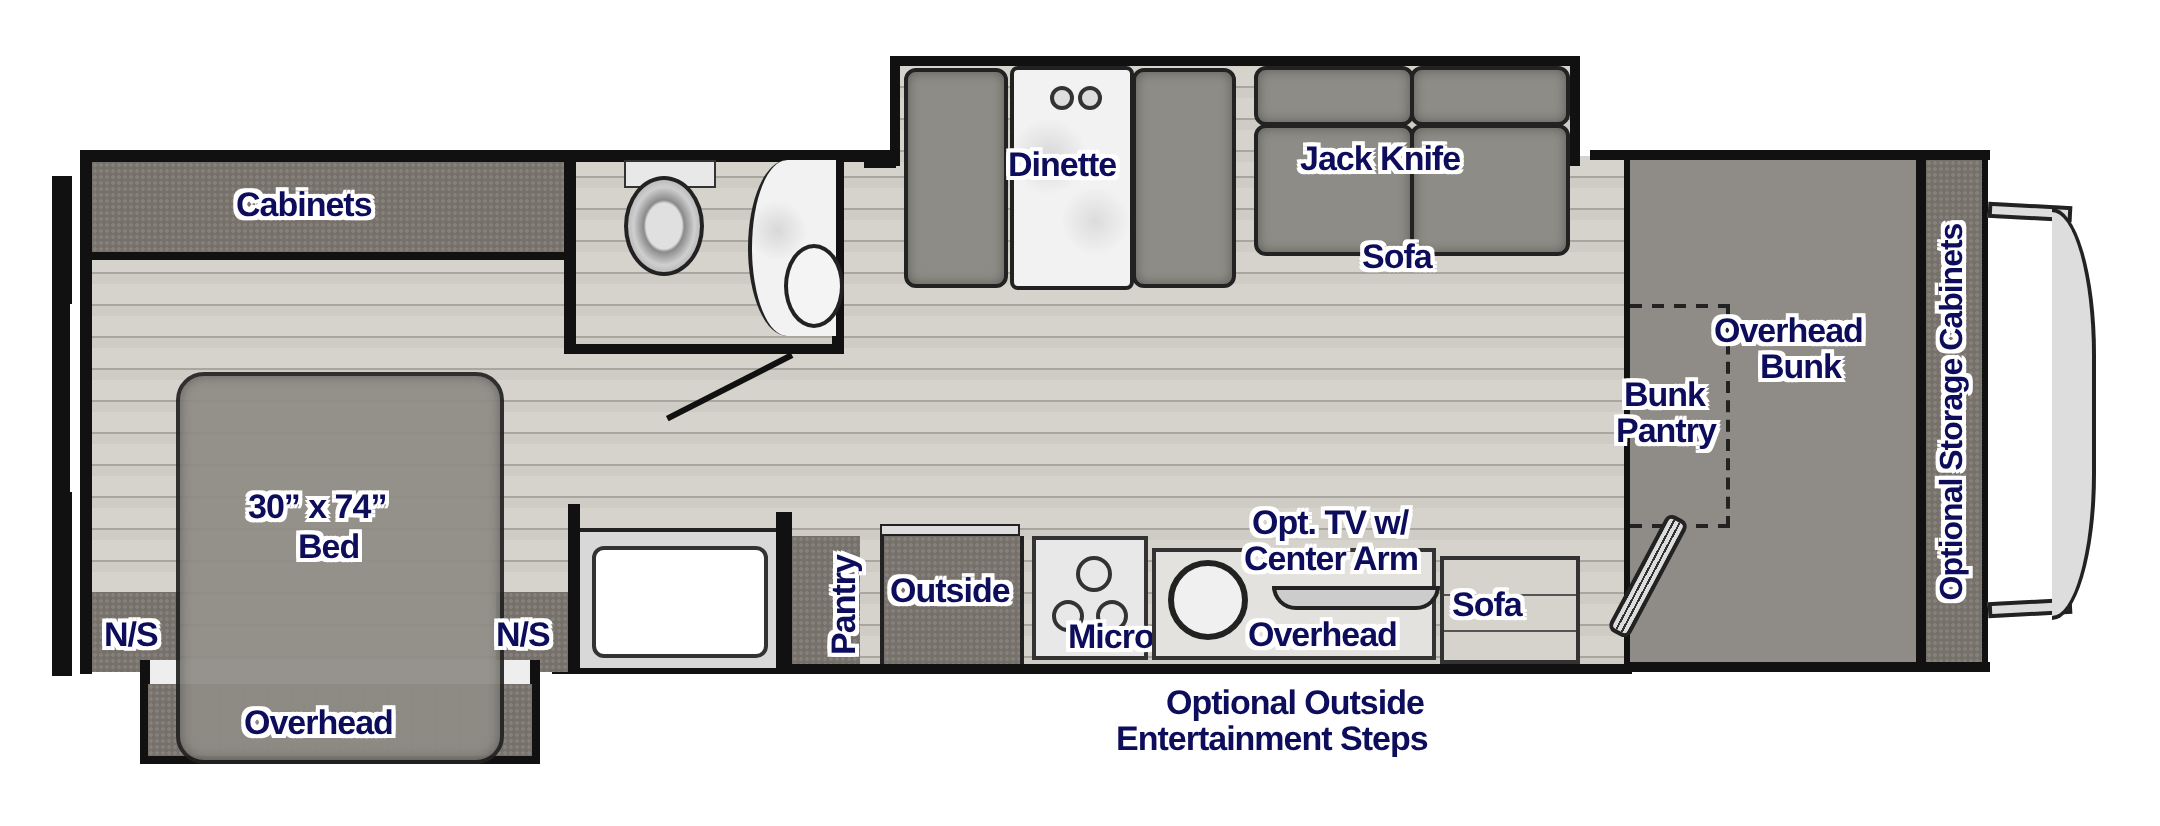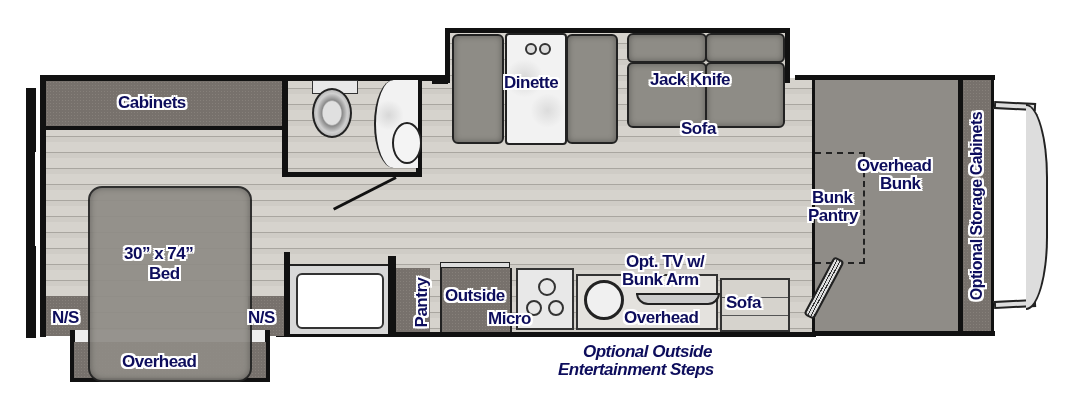--- a/index.html
+++ b/index.html
@@ -6,21 +6,21 @@
   body{width:1080px;height:413px;position:relative;overflow:hidden;font-family:"Liberation Sans",sans-serif;}
   .abs{position:absolute;}
   .floor{background:repeating-linear-gradient(180deg,#d6d3cd 0px,#d6d3cd 10px,#a9a6a0 10px,#a9a6a0 11px,#cfccc6 11px,#cfccc6 16px);}
   .wall{background:#111;}
   .cab{background:#77716c;background-image:radial-gradient(#86807a 1px,transparent 1px);background-size:3px 3px;}
   .cushion{background:#8e8c86;border:2px solid #222;border-radius:6px;box-shadow:inset 0 0 6px rgba(0,0,0,.35);}
   .marble{background:#f2f2f2;background-image:radial-gradient(circle at 30% 40%,#d8d8d8 0,transparent 25%),radial-gradient(circle at 70% 70%,#dcdcdc 0,transparent 20%);}
   .lbl{position:absolute;color:#0d0d5c;font-weight:bold;text-align:center;line-height:1.0;white-space:nowrap;
        text-shadow:-2px -2px 0 #fff,2px -2px 0 #fff,-2px 2px 0 #fff,2px 2px 0 #fff,0 2px 0 #fff,0 -2px 0 #fff,2px 0 0 #fff,-2px 0 0 #fff;
        font-size:17px;letter-spacing:-0.5px;}
-  .lbl.outside{text-shadow:none;font-style:italic;}
+  .lbl.outside{text-shadow:none;}
 </style>
 </head>
 <body>
 
 <div class="abs floor" style="left:44px;top:78px;width:770px;height:256px;"></div>
 
 <div class="abs wall" style="left:26px;top:88px;width:10px;height:250px;"></div>
 <div class="abs" style="left:32px;top:152px;width:10px;height:94px;background:#fff;border-left:3px solid #111;"></div>
 <div class="abs wall" style="left:40px;top:75px;width:408px;height:6px;"></div>
 <div class="abs wall" style="left:40px;top:75px;width:6px;height:262px;"></div>
@@ -76,26 +76,26 @@
 <div class="abs cab" style="left:396px;top:268px;width:34px;height:64px;"></div>
 <div class="lbl" style="left:397px;top:294px;transform:rotate(-90deg);transform-origin:center;">Pantry</div>
 <div class="abs cab" style="left:440px;top:268px;width:68px;height:64px;border-left:2px solid #222;border-right:2px solid #222;"></div>
 <div class="abs" style="left:440px;top:262px;width:68px;height:4px;border:1px solid #222;background:#ddd;"></div>
 <div class="lbl" style="left:445px;top:287px;">Outside</div>
 <div class="abs" style="left:516px;top:268px;width:58px;height:62px;background:#e8e8e8;border:2px solid #333;box-sizing:border-box;">
   <div class="abs" style="left:20px;top:8px;width:14px;height:14px;border-radius:50%;border:2px solid #333;"></div>
   <div class="abs" style="left:8px;top:30px;width:12px;height:12px;border-radius:50%;border:2px solid #333;"></div>
   <div class="abs" style="left:30px;top:30px;width:12px;height:12px;border-radius:50%;border:2px solid #333;"></div>
 </div>
-<div class="lbl" style="left:488px;top:310px;">Micro</div>
+<div class="lbl" style="left:534px;top:310px;">Micro</div>
 <div class="abs" style="left:576px;top:274px;width:142px;height:56px;background:#e4e2de;border:2px solid #333;box-sizing:border-box;"></div>
 <div class="abs" style="left:584px;top:280px;width:40px;height:40px;border-radius:50%;border:3px solid #222;background:#f0f0f0;box-sizing:border-box;"></div>
 <div class="abs" style="left:636px;top:293px;width:80px;height:8px;border:2px solid #222;border-radius:0 0 40px 40px;background:#ccc;"></div>
 <div class="lbl" style="left:626px;top:253px;">Opt. TV w/</div>
-<div class="lbl" style="left:622px;top:271px;">Bunk Arm</div>
+<div class="lbl" style="left:622px;top:271px;">Center Arm</div>
 <div class="lbl" style="left:624px;top:309px;">Overhead</div>
 <div class="abs" style="left:720px;top:278px;width:70px;height:54px;border:2px solid #333;background:repeating-linear-gradient(180deg,#d6d3cd 0,#d6d3cd 17px,#555 17px,#555 18px);box-sizing:border-box;"></div>
 <div class="lbl" style="left:726px;top:294px;">Sofa</div>
 
 <div class="abs wall" style="left:795px;top:75px;width:200px;height:5px;"></div>
 <div class="abs wall" style="left:812px;top:331px;width:183px;height:5px;"></div>
 <div class="abs" style="left:812px;top:80px;width:150px;height:251px;background:#8f8c87;border-left:3px solid #111;box-sizing:border-box;"></div>
 <div class="abs" style="left:815px;top:152px;width:48px;height:108px;border-top:2px dashed #222;border-right:2px dashed #222;border-bottom:2px dashed #222;"></div>
 <div class="lbl" style="left:857px;top:157px;">Overhead</div>
 <div class="lbl" style="left:880px;top:175px;">Bunk</div>

